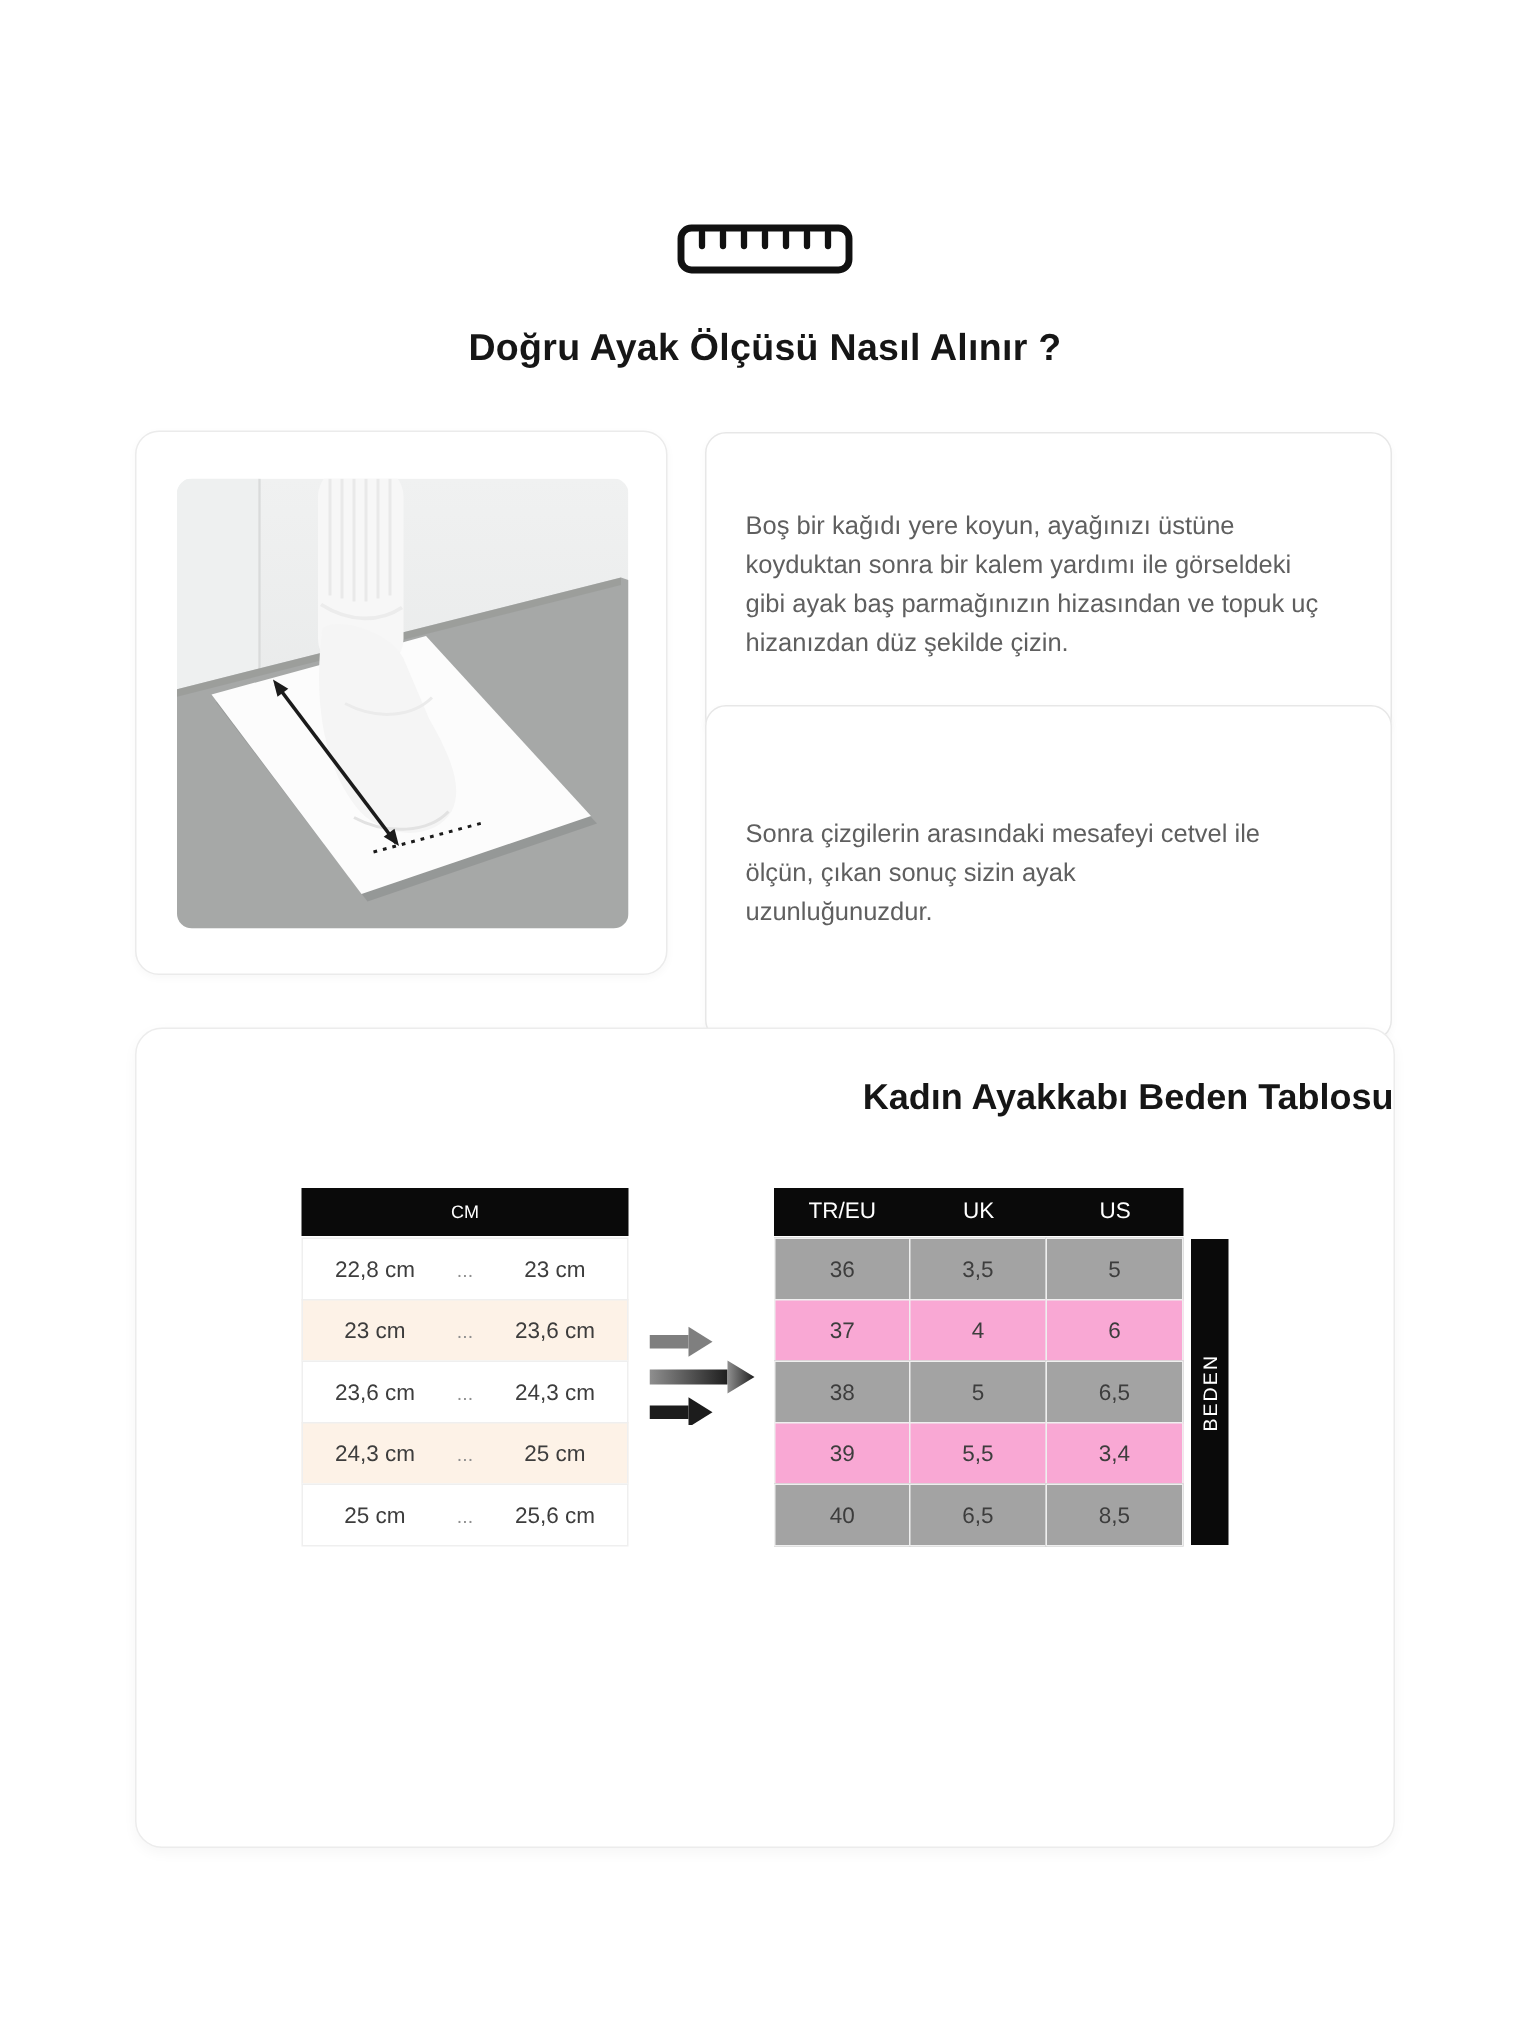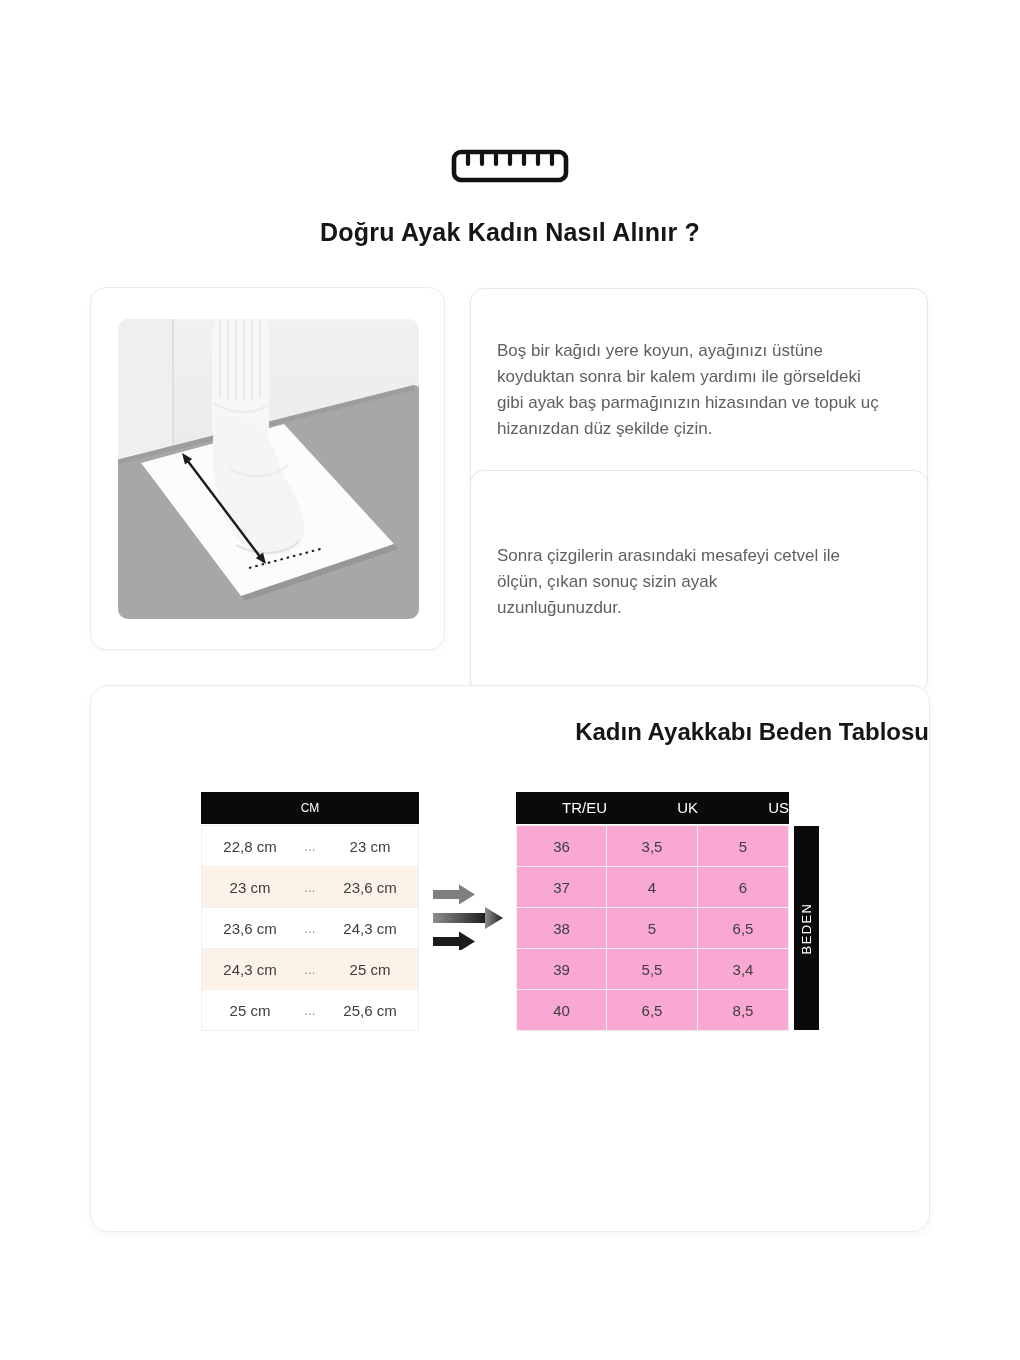--- a/index.html
+++ b/index.html
@@ -40,24 +40,24 @@
     text-align:center;font-size:15px;color:#3d3d3d;background:#fff;
     border:1px solid #efefef;box-sizing:border-box;margin-top:-1px;}
   .cm-row:first-of-type{margin-top:0;}
   .cm-row.stripe{background:#fdf2e7;}
   .dots{color:#8f8f8f;font-size:13px;}
 
   
   .conv-table{position:absolute;left:425px;top:106px;width:273px;}
   .conv-head{display:grid;grid-template-columns:repeat(3,1fr);height:32px;background:#0a0a0a;
     color:#fff;font-size:15px;margin-bottom:2px;}
-  .conv-head span{line-height:32px;text-align:right;}
+  .conv-head span{line-height:32px;text-align:center;}
   .conv-row{display:grid;grid-template-columns:repeat(3,1fr);height:42px;margin-top:-1px;}
   .conv-row span{display:flex;align-items:center;justify-content:center;font-size:15px;color:#3d3d3d;
-    background:#f9a8d4;border:1px solid #efefef;box-sizing:border-box;margin-left:-1px;}
+    background:#a3a3a3;border:1px solid #efefef;box-sizing:border-box;margin-left:-1px;}
   .conv-row span:first-child{margin-left:0;}
   .conv-row.stripe span{background:#f9a8d4;}
 
   
   .beden-bar{position:absolute;left:703px;top:140px;width:25px;height:204px;background:#0a0a0a;
     display:flex;align-items:center;justify-content:center;}
   .beden-bar span{transform:rotate(-90deg);color:#fff;font-size:13px;letter-spacing:1.4px;white-space:nowrap;}
 
   
   .arrows{position:absolute;left:342px;top:194px;}
@@ -75,21 +75,21 @@
         <line x1="31" y1="6" x2="31" y2="15"></line>
         <line x1="45" y1="6" x2="45" y2="15"></line>
         <line x1="59" y1="6" x2="59" y2="15"></line>
         <line x1="73" y1="6" x2="73" y2="15"></line>
         <line x1="87" y1="6" x2="87" y2="15"></line>
         <line x1="101" y1="6" x2="101" y2="15"></line>
       </g>
     </svg>
   </div>
 
-  <h1 class="main-heading">Doğru Ayak Kadın Nasıl Alınır ?</h1>
+  <h1 class="main-heading">Doğru Ayak Ölçüsü Nasıl Alınır ?</h1>
 
   <div class="photo-card">
     <div class="photo">
       <svg width="301" height="300" viewBox="0 0 301 300">
         <defs>
           <linearGradient id="wallg" x1="0" y1="0" x2="0" y2="1">
             <stop offset="0" stop-color="#f0f1f1"></stop>
               <stop offset="1" stop-color="#e2e4e4"></stop>
           </linearGradient>
         </defs>

